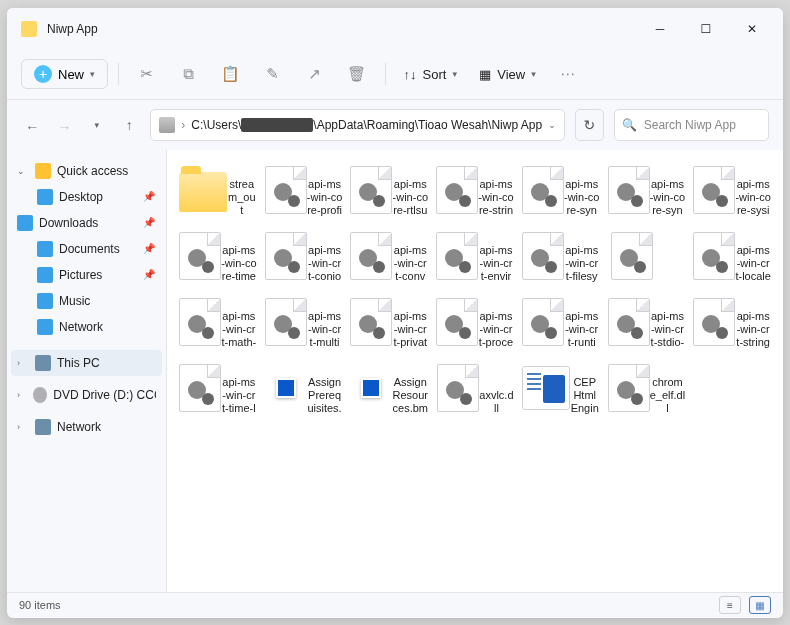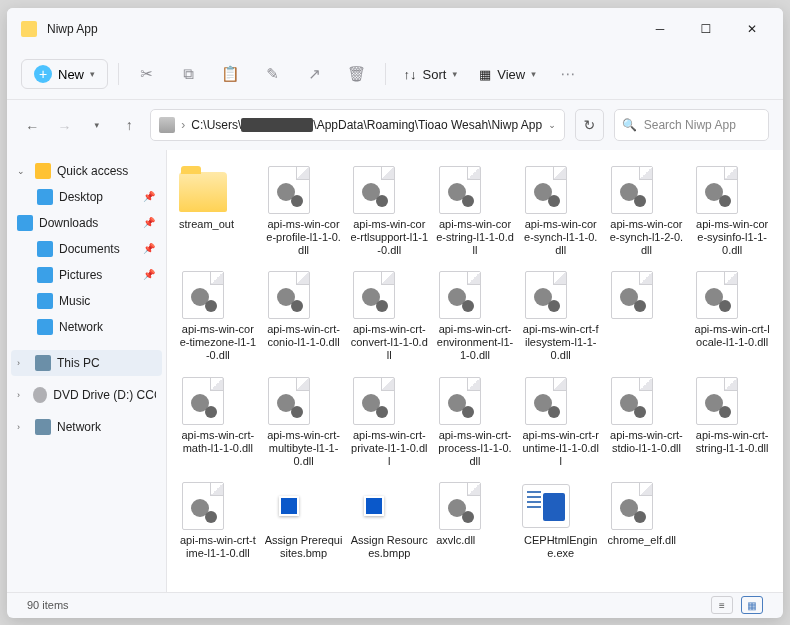--- a/index.html
+++ b/index.html
@@ -27,36 +27,36 @@
 .search { width: 190px; height: 32px; border: 1px solid #dcdce0; border-radius: 5px; display: flex; align-items: center; padding: 0 8px; gap: 6px; background: #fff; font-size: 12px; color: #888; }
 .body { flex: 1; display: flex; overflow: hidden; }
 .sidebar { width: 160px; border-right: 1px solid #e5e5e8; padding: 8px 0; overflow: hidden; font-size: 12px; }
 .side-item { display: flex; align-items: center; height: 26px; padding: 0 10px; gap: 6px; color: #222; }
 .side-item.sel { background: #e8eef6; border-radius: 4px; margin: 0 4px; padding: 0 6px; }
 .side-item .exp { width: 12px; font-size: 9px; color: #666; }
 .side-item .ic { width: 16px; height: 16px; border-radius: 2px; }
 .pin { font-size: 10px; color: #aaa; margin-left: auto; }
 .content { flex: 1; padding: 12px 10px; overflow: auto; background: #fff; }
 .grid { display: grid; grid-template-columns: repeat(7, 1fr); gap: 6px 4px; }
-.item { display: flex; flex-direction: column; align-items: flex-start; text-align: center; font-size: 11px; color: #222; padding: 4px 2px; }
+.item { display: flex; align-items: flex-end; text-align: center; font-size: 11px; color: #222; padding: 4px 2px; }
 .item .thumb { width: 48px; height: 48px; margin-bottom: 4px; position: relative; }
 .item .label { line-height: 1.2; word-break: break-all; max-height: 40px; overflow: hidden; }
 .folder-ic { background: linear-gradient(#ffe9a8,#ffd254); border-radius: 4px 4px 2px 2px; width: 48px; height: 40px; margin-top: 6px; position: relative; }
 .folder-ic::before { content: ''; position: absolute; top: -6px; left: 2px; width: 20px; height: 8px; background: #ffd254; border-radius: 3px 3px 0 0; }
 .dll-ic { width: 42px; height: 48px; background: #fff; border: 1px solid #d0d0d4; border-radius: 2px; margin: 0 auto; position: relative; }
 .dll-ic::after { content: ''; position: absolute; right: 0; top: 0; width: 12px; height: 12px; background: linear-gradient(135deg,#fff 50%,#e6e6ea 50%); border-bottom: 1px solid #d0d0d4; border-left: 1px solid #d0d0d4; }
 .gear { position: absolute; width: 18px; height: 18px; border-radius: 50%; background: #888; top: 16px; left: 8px; }
 .gear2 { position: absolute; width: 12px; height: 12px; border-radius: 50%; background: #666; top: 28px; left: 22px; }
 .bmp-ic { width: 42px; height: 48px; margin: 0 auto; position: relative; display:flex; align-items:center; justify-content:center; }
 .bmp-ic .sq { width: 20px; height: 20px; background: #0a58ca; border: 2px solid #fff; box-shadow: 0 1px 3px rgba(0,0,0,0.3); }
 .exe-ic { width: 48px; height: 44px; background: #fff; border: 1px solid #d0d0d4; border-radius: 3px; margin: 2px auto 0; position: relative; }
 .exe-ic .bars { position: absolute; left: 4px; top: 6px; width: 14px; }
 .exe-ic .bars div { height: 2px; background: #4a7dbf; margin-bottom: 3px; }
 .exe-ic .shape { position: absolute; right: 4px; top: 8px; width: 22px; height: 28px; background: #1f5fbf; border-radius: 2px; }
-.statusbar { height: 26px; border-top: 1px solid #e5e5e8; display: flex; align-items: center; padding: 0 20px; font-size: 11px; color: #555; gap: 8px; }
+.statusbar { height: 26px; border-top: 1px solid #e5e5e8; display: flex; align-items: center; padding: 0 12px; font-size: 11px; color: #555; gap: 8px; }
 .statusbar .spacer { flex: 1; }
 .view-btn { width: 22px; height: 18px; border: 1px solid #d0d0d4; border-radius: 3px; display: flex; align-items: center; justify-content: center; font-size: 10px; }
 .view-btn.active { border-color: #4a7dbf; color: #4a7dbf; }
 </style>
 </head>
 <body>
 
 <div class="window">
 
   <div class="titlebar">

